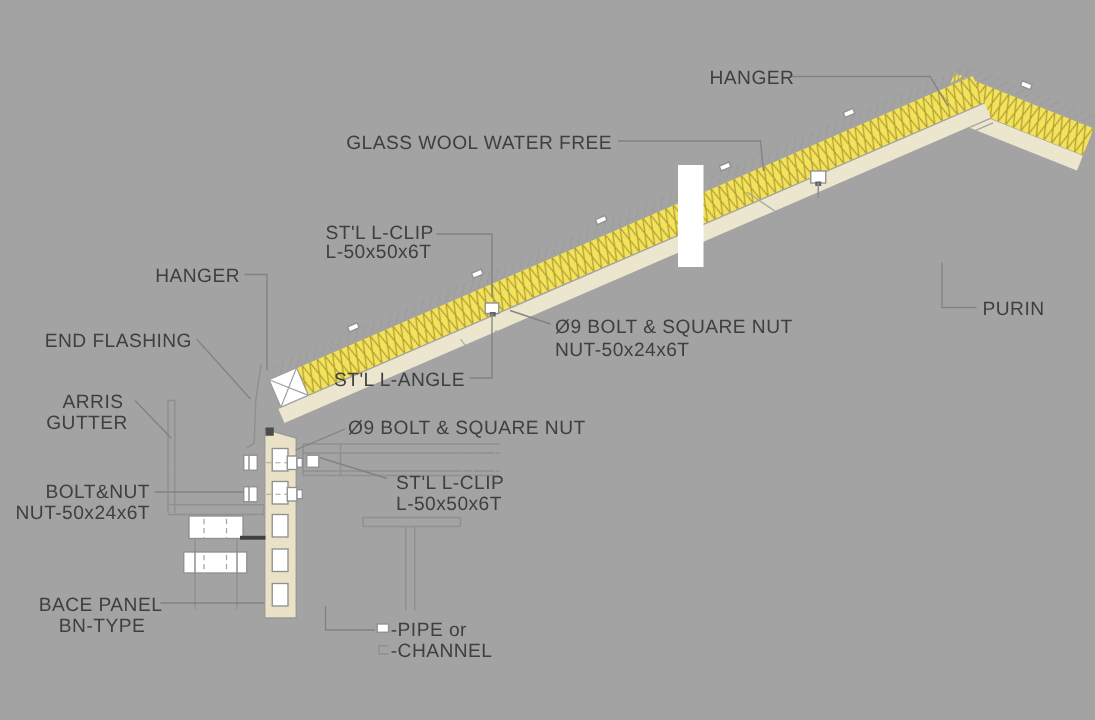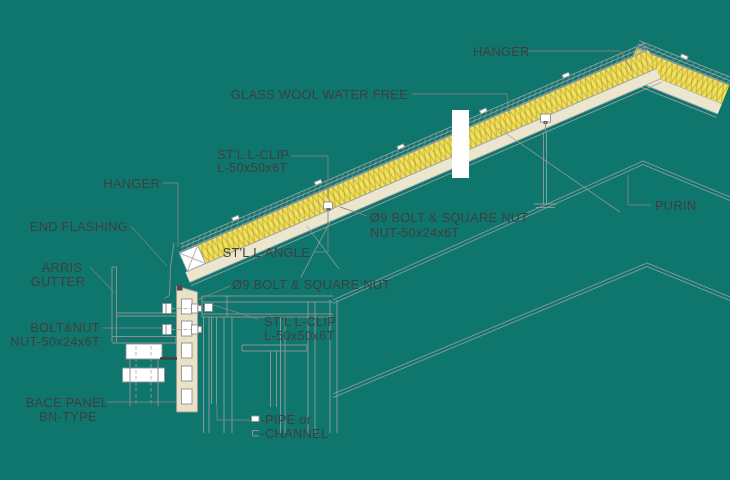--- a/index.html
+++ b/index.html
@@ -1,16 +1,16 @@
 <!DOCTYPE html>
 <html><head>
 <meta charset="utf-8">
 <style>
   html,body{margin:0;padding:0;background:#ffffff;}
-  .stage{position:relative;width:730px;height:480px;background:#0f766e;overflow:hidden;}
+  .stage{position:relative;width:730px;height:480px;background:#a3a3a3;overflow:hidden;}
   svg{display:block;}
   .ln{stroke:#909090;stroke-width:1;fill:none;}
   .lnthin{stroke:#A3A3A3;stroke-width:0.8;fill:none;}
   .leader{stroke:#828282;stroke-width:0.9;fill:none;}
   .dash{stroke-dasharray:3.5 2.5;}
   .whitebox{fill:#ffffff;stroke:#909090;stroke-width:0.9;}
   .lbl{font-family:"Liberation Sans",sans-serif;font-size:12.8px;fill:#3F3F3F;letter-spacing:0.3px;}
   .darkline{stroke:#3F3F3F;stroke-width:2.6;fill:none;}
 </style>
 </head>

